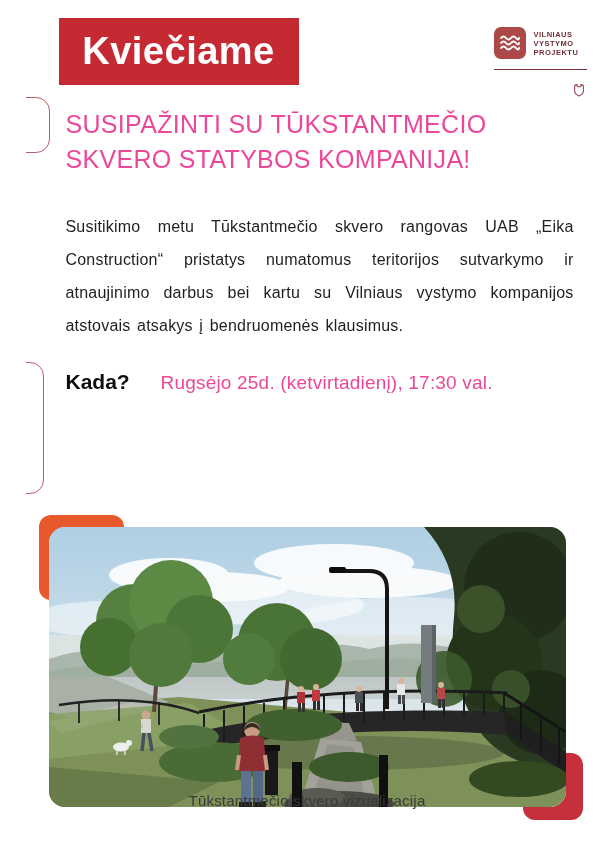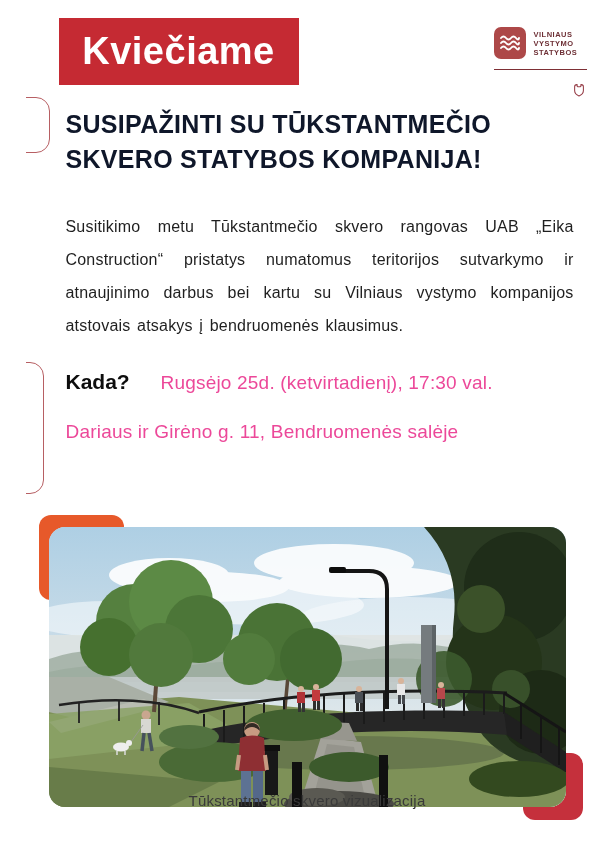--- a/index.html
+++ b/index.html
@@ -26,21 +26,21 @@
   .vilnius-block .lbl{font-size:8px;font-weight:bold;color:#963d47;letter-spacing:1.2px;}
   
   .pill{position:absolute;border:1.5px solid #b75f63;border-radius:14px;background:transparent;z-index:0;}
   .pill-l1{left:-34px;top:97px;width:56px;height:54px;}
   .pill-l2{left:-44px;top:362px;width:60px;height:130px;}
   .pill-r1{left:565px;top:264px;width:95px;height:130px;}
   .pill-r2{left:598px;top:624px;width:85px;height:145px;}
   
   .headline{
     position:absolute;left:40px;top:107px;width:530px;
-    font-size:25px;font-weight:bold;line-height:35px;letter-spacing:.3px;color:#0f172a;
+    font-size:25px;font-weight:normal;line-height:35px;letter-spacing:.3px;color:#ec4899;
   }
   .headline div{white-space:nowrap;}
   
   .bodytext{
     position:absolute;left:40px;top:194px;width:508px;
     font-size:16px;line-height:33px;color:#1f1f1f;
     text-align:justify;letter-spacing:.2px;word-spacing:2px;
   }
   
   .details{position:absolute;left:40px;top:370px;width:540px;}
@@ -80,21 +80,21 @@
         <g fill="none" stroke="#ffffff" stroke-width="1.9" stroke-linecap="round">
           <path d="M3,7 q2.5,-3 5,0 t5,0 t5,0 t3,0"></path>
           <path d="M3,12 q2.5,-3 5,0 t5,0 t5,0 t3,0"></path>
           <path d="M3,17 q2.5,-3 5,0 t5,0 t5,0 t3,0"></path>
         </g>
       </svg>
     </div>
     <div class="vvk-text">
       <div>VILNIAUS</div>
       <div>VYSTYMO</div>
-      <div>STATYBOS</div>
+      <div>PROJEKTU</div>
     </div>
   </div>
   <div class="logo-divider"></div>
   <div class="vilnius-block">
     <svg width="26" height="28" viewBox="0 0 24 26">
       <path d="M4.5,7.5 Q4.5,3.8 8,3.8 L8.8,3.8 L8.8,6 Q8.8,7.4 10.2,7.4 L13.8,7.4 Q15.2,7.4 15.2,6 L15.2,3.8 L16,3.8 Q19.5,3.8 19.5,7.5 L19.5,14 Q19.5,20.3 12,23.3 Q4.5,20.3 4.5,14 Z" fill="none" stroke="#963d47" stroke-width="1.8" stroke-linejoin="round"></path>
     </svg>
     <span class="lbl">VILNIUS</span>
   </div>
 
@@ -104,21 +104,20 @@
   </div>
 
   <p class="bodytext">Susitikimo metu Tūkstantmečio skvero rangovas UAB „Eika Construction“ pristatys numatomus teritorijos sutvarkymo ir atnaujinimo darbus bei kartu su Vilniaus vystymo kompanijos atstovais atsakys į bendruomenės klausimus.</p>
 
   <div class="details">
     <div class="detail-row">
       <span class="detail-label">Kada?</span>
       <span class="detail-value">Rugsėjo 25d. (ketvirtadienį), 17:30 val.</span>
     </div>
     <div class="detail-row">
-      <span class="detail-value">Dariaus ir Girėno g. 11, Bendruomenės salėje</span>
     </div>
   </div>
 
   <div class="orange-sq"></div>
   <div class="red-sq"></div>
 
   <div class="photo">
     <svg viewBox="0 0 517 280" preserveAspectRatio="none">
       <defs>
         <linearGradient id="sky" x1="0" y1="0" x2="0" y2="1">

